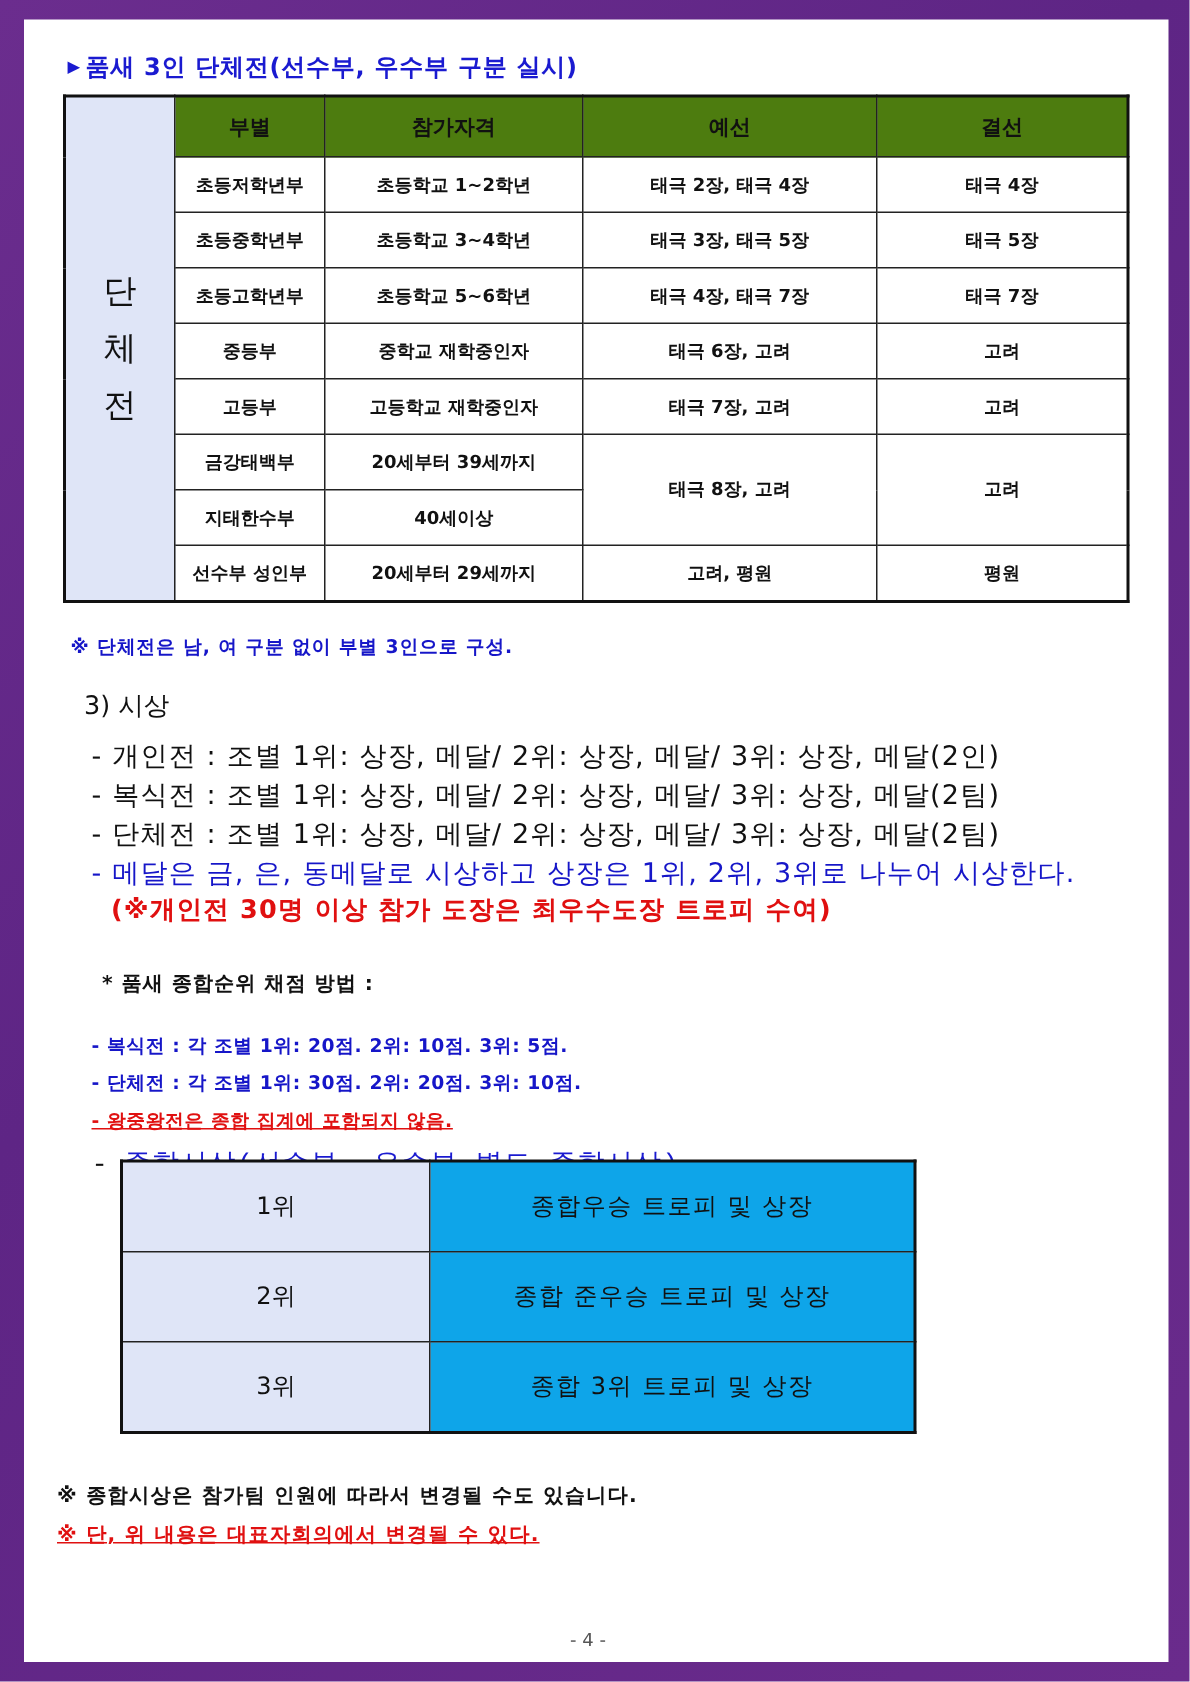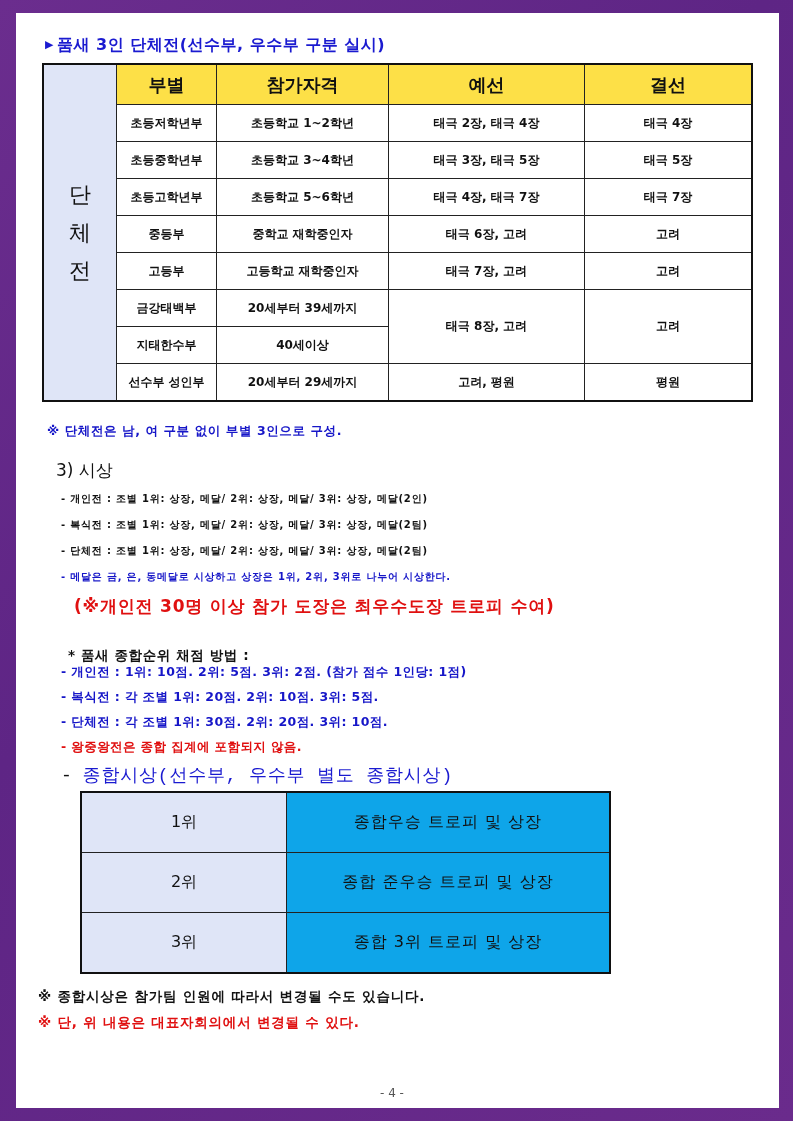--- a/index.html
+++ b/index.html
@@ -20,41 +20,41 @@
 
   
   .t1 {
     position:absolute; left:26px; top:50px; border-collapse:collapse;
     border:2.5px solid #111;
   }
   .t1 td, .t1 th {
     border:1px solid #222; text-align:center; font-size:12px; color:#111;
     padding:0; font-weight:bold;
   }
-  .t1 th { background:#fde047; height:39px; font-size:18px; }
+  .t1 th { background:#4d7c0f; height:39px; font-size:14px; }
   .t1 td { height:36px; }
   .t1 td.side {
     background:#dfe5f7; width:72px; font-size:22px; line-height:38px; font-weight:normal;
   }
   .t1 .side span { display:block; }
 
   .note-blue { color:#1616c8; font-weight:bold; font-size:12.5px; letter-spacing:0.6px; }
   .sec { font-size:17px; color:#111; left:40px; top:446px; }
-  .line { font-size:10px; color:#111; font-weight:bold; letter-spacing:0.8px; }
+  .line { font-size:18px; color:#111; font-weight:normal; letter-spacing:0.8px; }
   .blue { color:#1616c8; }
-  .red { color:#e01010; }
+  .red { color:#e01010;text-decoration:underline; }
   .big-red { font-size:17px; font-weight:bold; color:#e01010; letter-spacing:0.8px; }
   .sub { font-size:13.5px; font-weight:bold; color:#111; letter-spacing:0.6px; }
   .sm { font-size:12.5px; font-weight:bold; letter-spacing:0.4px; }
   .heading2 { font-size:18px; color:#1a1ad0; font-weight:normal; letter-spacing:0.8px; }
   .heading2 .dash { color:#111; margin-right:10px; }
 
   
   .t2 {
-    position:absolute; left:64px; top:778px; border-collapse:collapse;
+    position:absolute; left:64px; top:760px; border-collapse:collapse;
     border:2.5px solid #111;
   }
   .t2 td { border:1px solid #222; height:57px; font-size:16px; text-align:center; color:#111; }
   .t2 td.rank { background:#dfe5f7; width:202px; }
   .t2 td.prize { background:#0ea5e9; width:320px; letter-spacing:1px; }
 
   .foot { font-size:13.5px; font-weight:bold; letter-spacing:0.8px; }
   .pageno { font-size:12px; color:#555; left:364px; top:1073px; }
 </style>
 </head>
@@ -132,21 +132,20 @@
 
   <div class="abs sec">3) 시상</div>
 
   <div class="abs line" style="left:45px; top:479px;">- 개인전 : 조별 1위: 상장, 메달/ 2위: 상장, 메달/ 3위: 상장, 메달(2인)</div>
   <div class="abs line" style="left:45px; top:505px;">- 복식전 : 조별 1위: 상장, 메달/ 2위: 상장, 메달/ 3위: 상장, 메달(2팀)</div>
   <div class="abs line" style="left:45px; top:531px;">- 단체전 : 조별 1위: 상장, 메달/ 2위: 상장, 메달/ 3위: 상장, 메달(2팀)</div>
   <div class="abs line blue" style="left:45px; top:557px;">- 메달은 금, 은, 동메달로 시상하고 상장은 1위, 2위, 3위로 나누어 시상한다.</div>
   <div class="abs big-red" style="left:58px; top:582px;">(※개인전 30명 이상 참가 도장은 최우수도장 트로피 수여)</div>
 
   <div class="abs sub" style="left:52px; top:619px;margin-top:15px;">* 품새 종합순위 채점 방법 :</div>
-  <div class="abs sm blue" style="left:45px; top:651px;">- 개인전 : 1위: 10점. 2위: 5점. 3위: 2점. (참가 점수 1인당: 1점)</div>
   <div class="abs sm blue" style="left:45px; top:676px;">- 복식전 : 각 조별 1위: 20점. 2위: 10점. 3위: 5점.</div>
   <div class="abs sm blue" style="left:45px; top:701px;">- 단체전 : 각 조별 1위: 30점. 2위: 20점. 3위: 10점.</div>
   <div class="abs sm red" style="left:45px; top:726px;">- 왕중왕전은 종합 집계에 포함되지 않음.</div>
 
   <div class="abs heading2" style="left:45px; top:750px;font-family:Liberation Mono, monospace;">
     <span class="dash">-</span><span>종합시상(선수부, 우수부 별도 종합시상)</span>
   </div>
 
   <table class="t2">
     <tbody>

